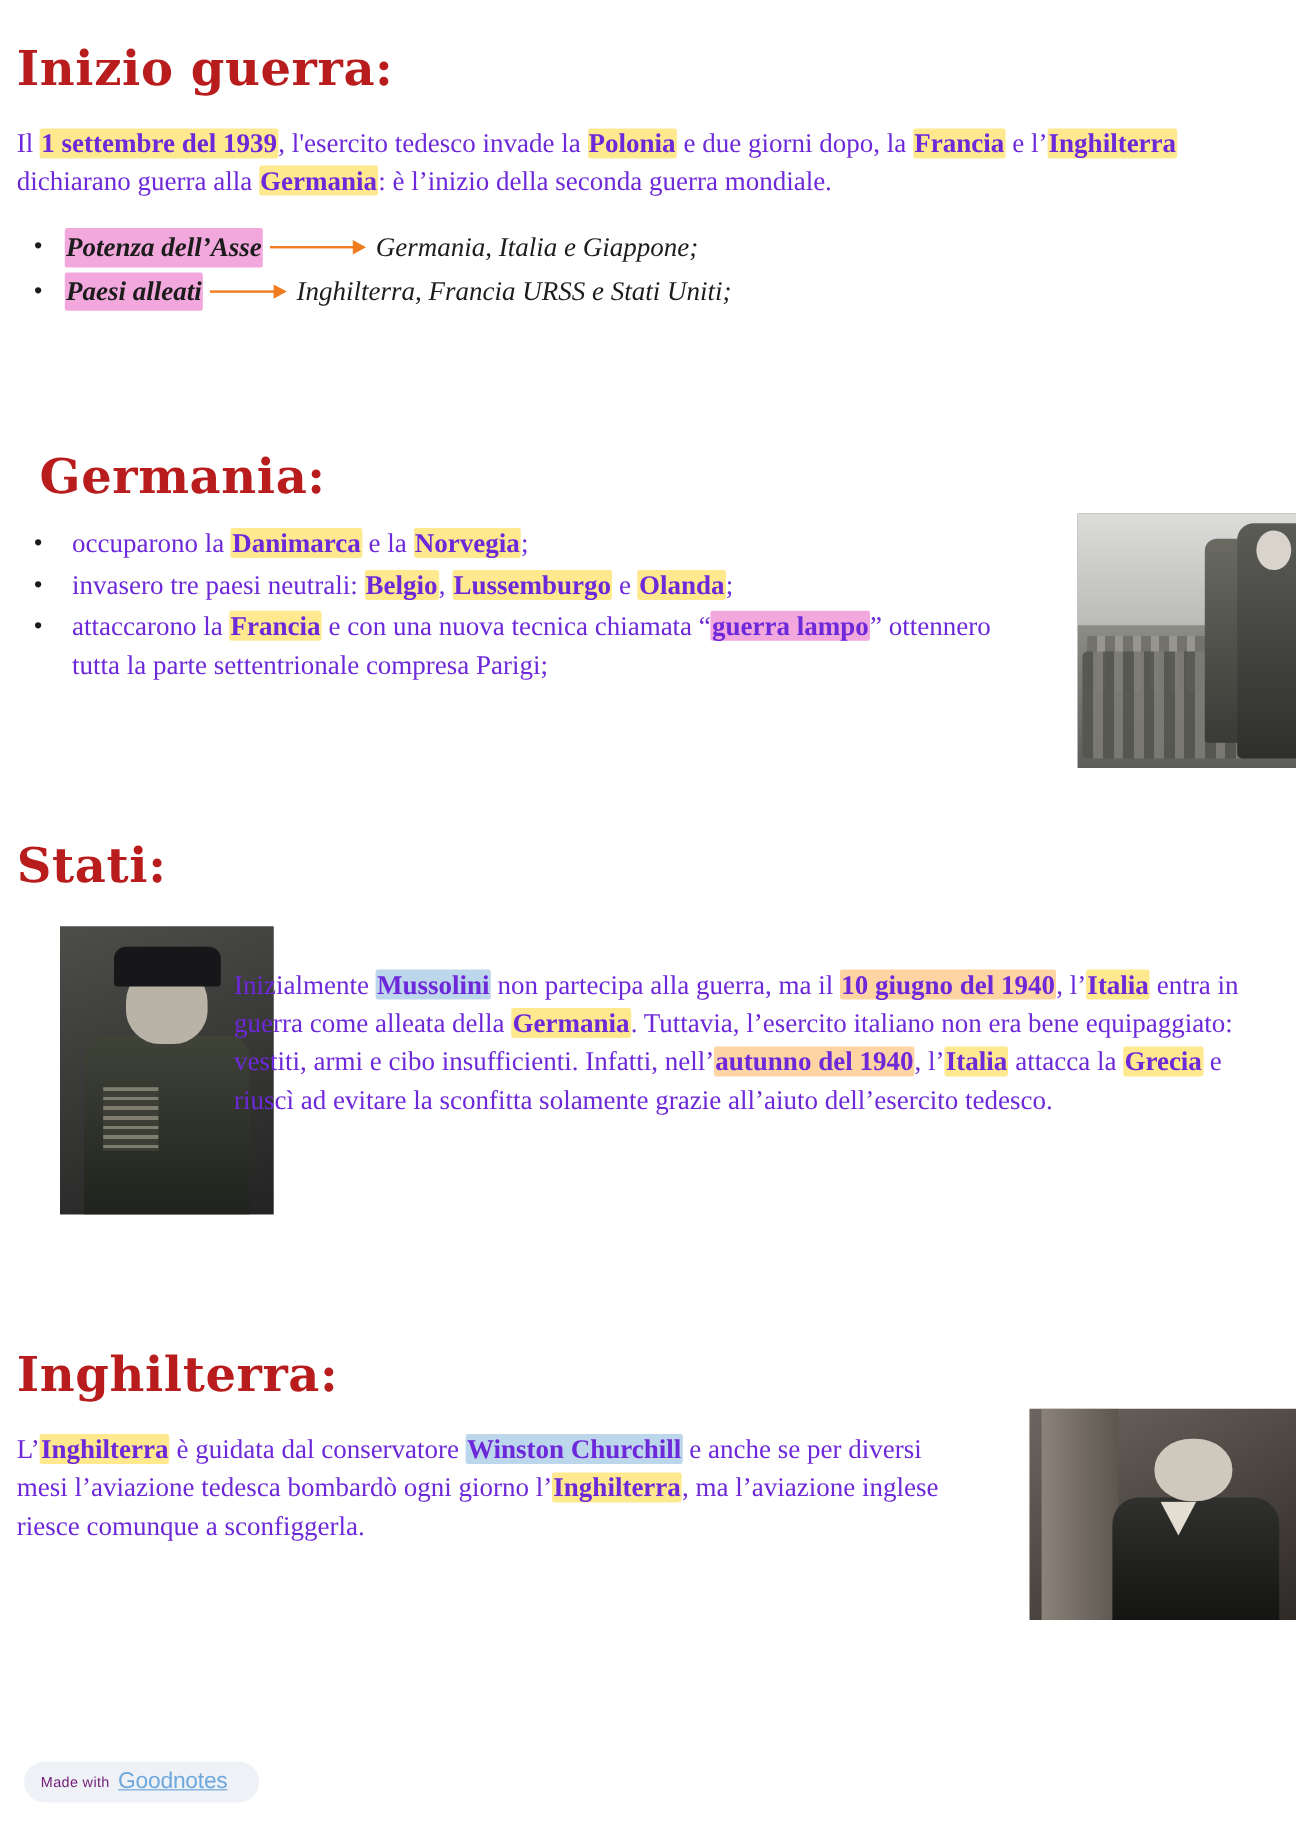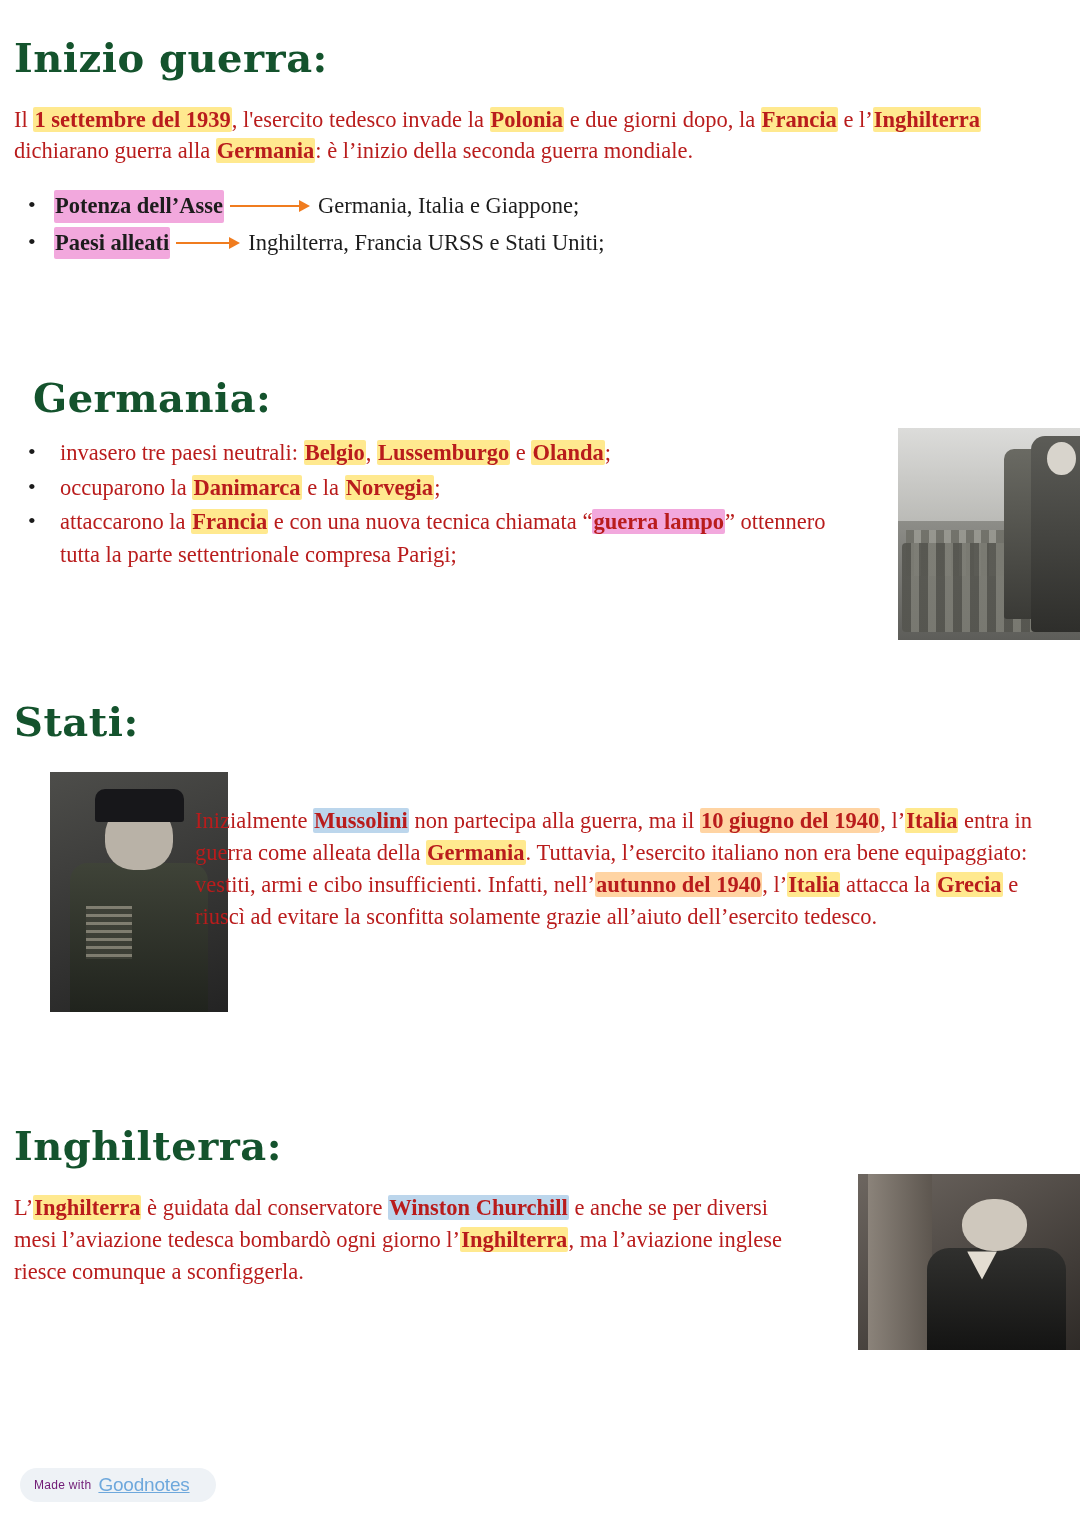--- a/index.html
+++ b/index.html
@@ -17,30 +17,30 @@
   }
   .page {
     position: relative;
     width: 1080px;
     height: 1528px;
     box-sizing: border-box;
   }
   h1.section-title {
     font-family: "DejaVu Serif", serif;
     font-weight: bold;
-    color: #14532d;
+    color: #b91c1c;
     font-size: 40px;
     margin: 0;
     letter-spacing: 0.5px;
   }
   .body-text {
     font-family: "Liberation Serif", serif;
     font-size: 22.5px;
     line-height: 1.42;
-    color: #b91c1c;
+    color: #6d28d9;
   }
   b, strong { font-weight: bold; }
   .hl-yellow { background: #ffe98f; border-radius: 2px; padding: 0 1px; }
   .hl-orange { background: #ffd4a3; border-radius: 2px; padding: 0 1px; }
   .hl-pink   { background: #f2a8dd; border-radius: 2px; padding: 0 1px; }
   .hl-blue   { background: #bcd6ec; border-radius: 2px; padding: 0 1px; }
 
   
   #sec-inizio { position: absolute; left: 14px; top: 34px; width: 1010px; }
   #sec-inizio h1 { margin-bottom: 14px; }
@@ -55,21 +55,21 @@
     line-height: 1.45;
   }
   .bullets li:before {
     content: "•";
     position: absolute;
     left: 14px;
     top: -1px;
     font-size: 22px;
     color: #1b1b1b;
   }
-  .arrow-row { display: flex; align-items: center; }
+  .arrow-row { display: flex; align-items: center; font-style: italic; }
   .arrow {
     display: inline-block;
     position: relative;
     height: 2px;
     background: #F07C1F;
     margin: 0 10px 0 6px;
     vertical-align: middle;
   }
   .arrow:after {
     content: "";
@@ -267,24 +267,24 @@
           <span>Inghilterra, Francia URSS e Stati Uniti;</span>
         </span>
       </li>
     </ul>
   </section>
 
   <section id="sec-germania">
     <h1 class="section-title">Germania:</h1>
     <ul class="bullets body-text">
       <li>
+        <span>occuparono la </span><b class="hl-yellow">Danimarca</b><span> e la </span><b class="hl-yellow">Norvegia</b><span>;</span>
+      </li>
+      <li>
         <span>invasero tre paesi neutrali: </span><b class="hl-yellow">Belgio</b><span>, </span><b class="hl-yellow">Lussemburgo</b><span> e </span><b class="hl-yellow">Olanda</b><span>;</span>
-      </li>
-      <li>
-        <span>occuparono la </span><b class="hl-yellow">Danimarca</b><span> e la </span><b class="hl-yellow">Norvegia</b><span>;</span>
       </li>
       <li>
         <span>attaccarono la </span><b class="hl-yellow">Francia</b><span> e con una nuova tecnica chiamata “</span><b class="hl-pink">guerra lampo</b><span>” ottennero tutta la parte settentrionale compresa Parigi;</span>
       </li>
     </ul>
   </section>
 
   <figure id="img-soldiers">
     <div class="photo">
       <div class="ph-sky"></div>

